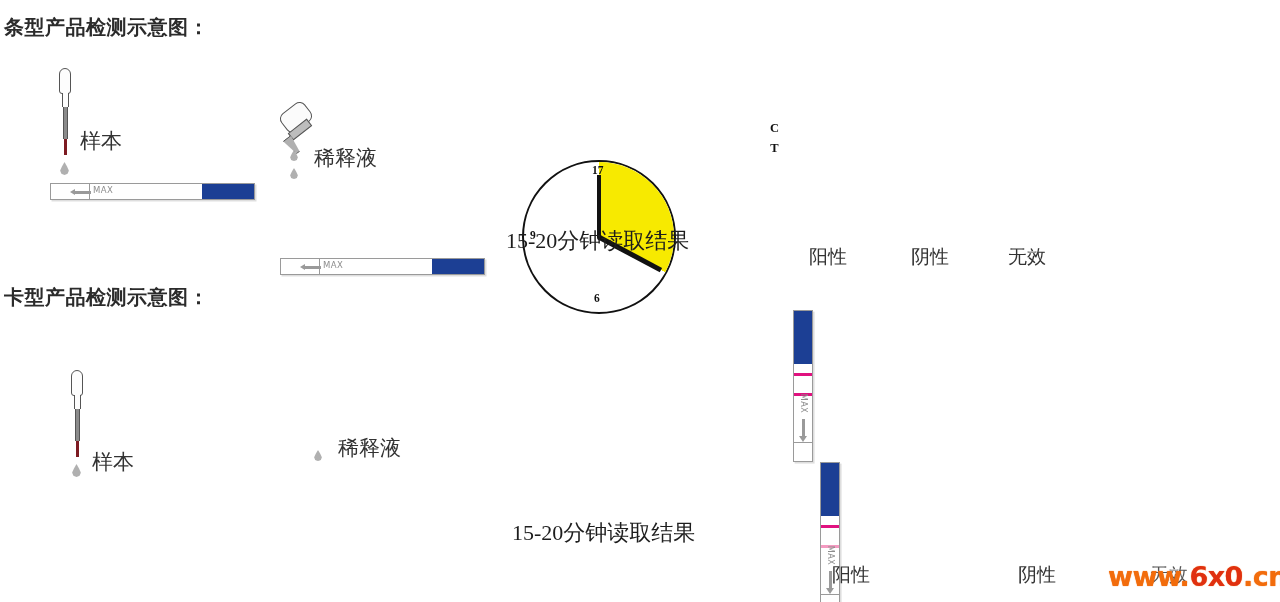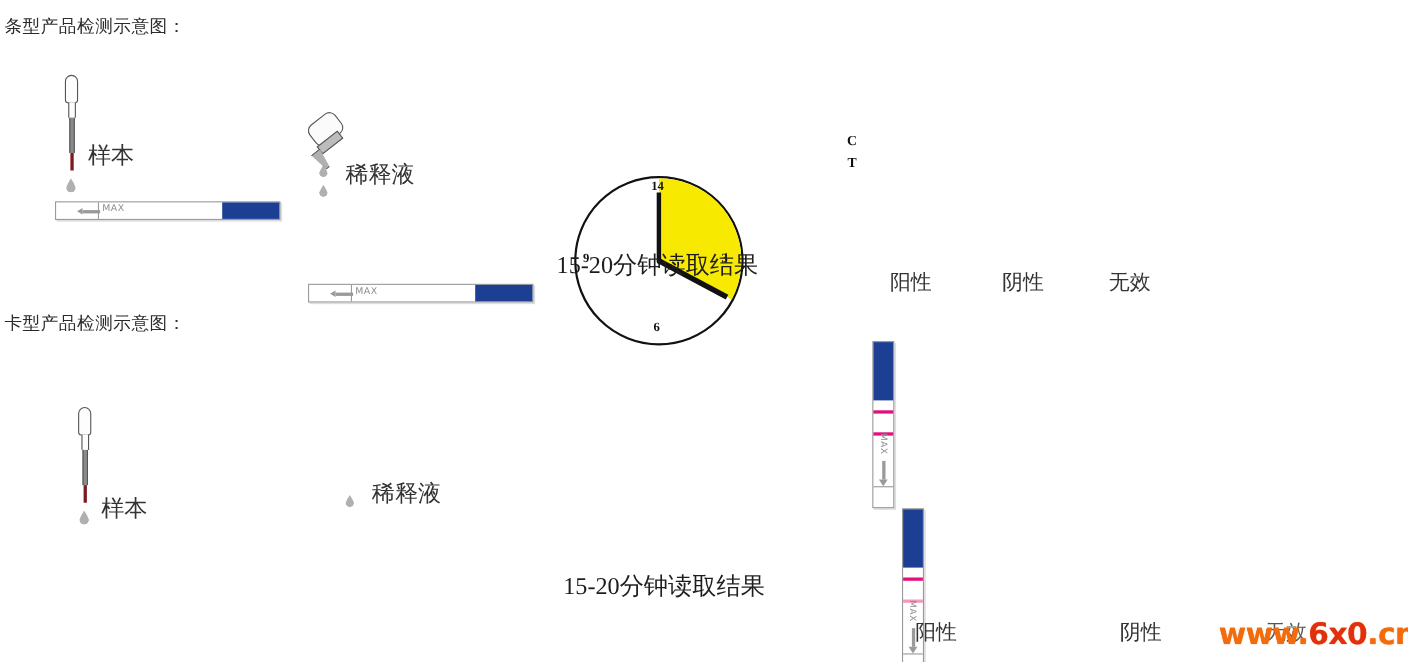--- a/index.html
+++ b/index.html
@@ -5,21 +5,21 @@
   html,body{margin:0;padding:0;background:#ffffff;}
   body{
     width:1280px;height:602px;position:relative;overflow:hidden;
     font-family:"Liberation Serif",serif;color:#231f20;
   }
   .abs{position:absolute;}
 
   
   .section-title{
     font-family:"DejaVu Sans",sans-serif;
-    font-size:16px;font-weight:400;color:#2b2b2b;
+    font-size:20px;font-weight:700;color:#2b2b2b;
     white-space:nowrap;letter-spacing:.5px;
   }
 
   
   .pipette{width:14px;}
   .pip-bulb{
     width:12px;height:26px;margin:0 auto;
     border:1.3px solid #555;border-radius:6px 6px 3px 3px;
     background:#fdfdfd;box-sizing:border-box;
   }
@@ -210,21 +210,21 @@
   <div class="arrow-h"></div>
   <div class="maxlab">MAX</div>
   <div class="blue"></div>
 </div>
 
 <div class="abs clock" style="left:522px;top:68px;">
   <div class="wedge"></div>
   <div class="hand h12"></div>
   <div class="hand h4"></div>
   <div class="pivot"></div>
-  <div class="ctick" style="left:68px;top:2px;">14</div>
+  <div class="ctick" style="left:68px;top:2px;">17</div>
   <div class="ctick" style="left:132px;top:67px;">3</div>
   <div class="ctick" style="left:70px;top:130px;">6</div>
   <div class="ctick" style="left:6px;top:67px;">9</div>
 </div>
 <div class="abs clock-cap" style="left:506px;top:226px;">15-20分钟读取结果</div>
 
 <div class="abs ct-labels" style="left:770px;top:118px;">
   <div>C</div>
   <div>T</div>
 </div>

